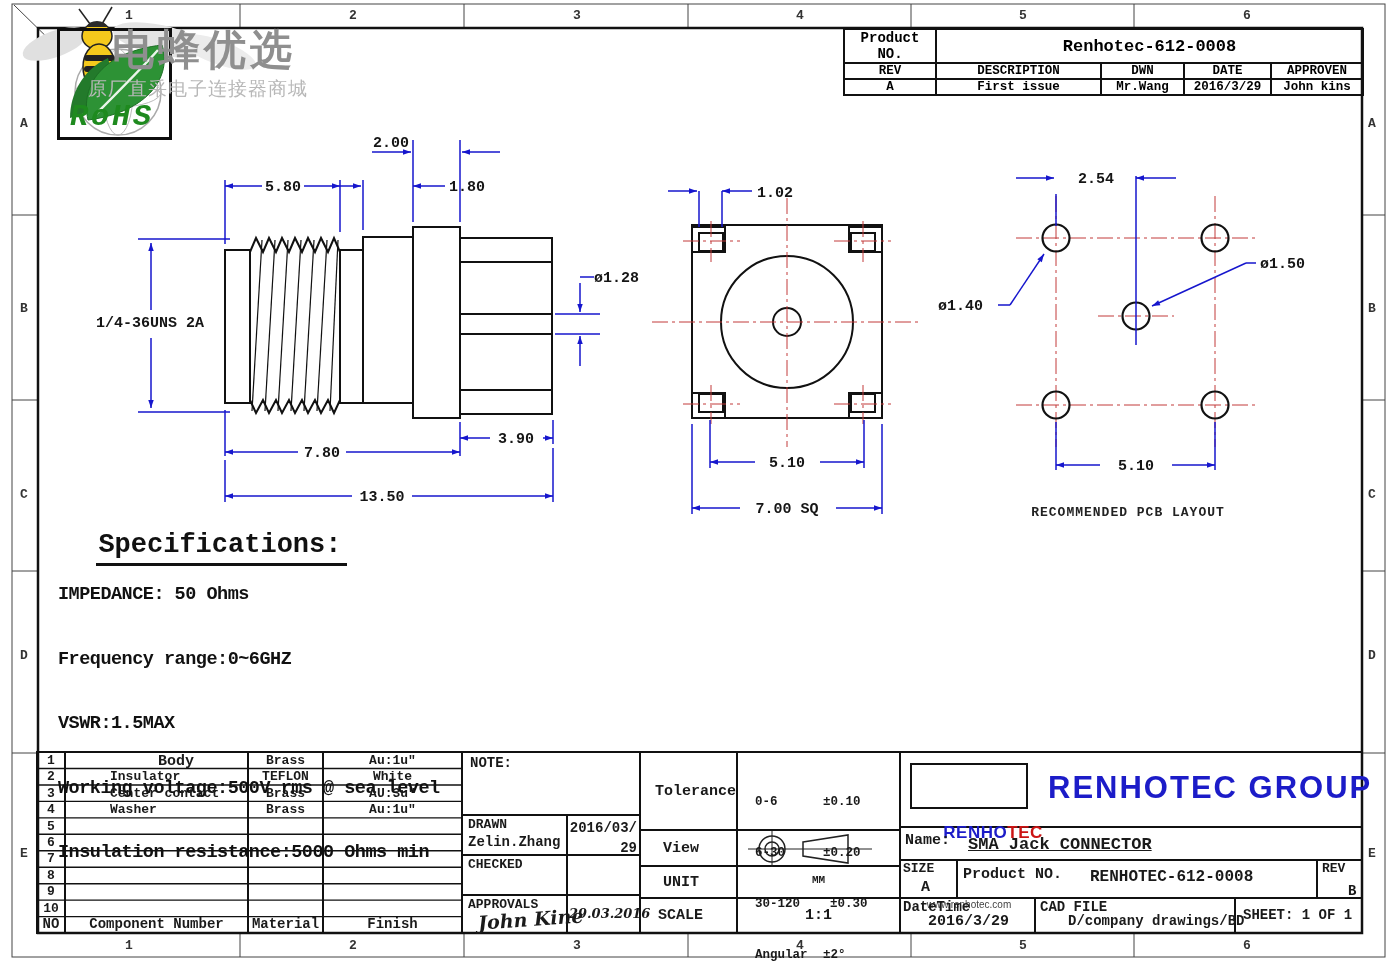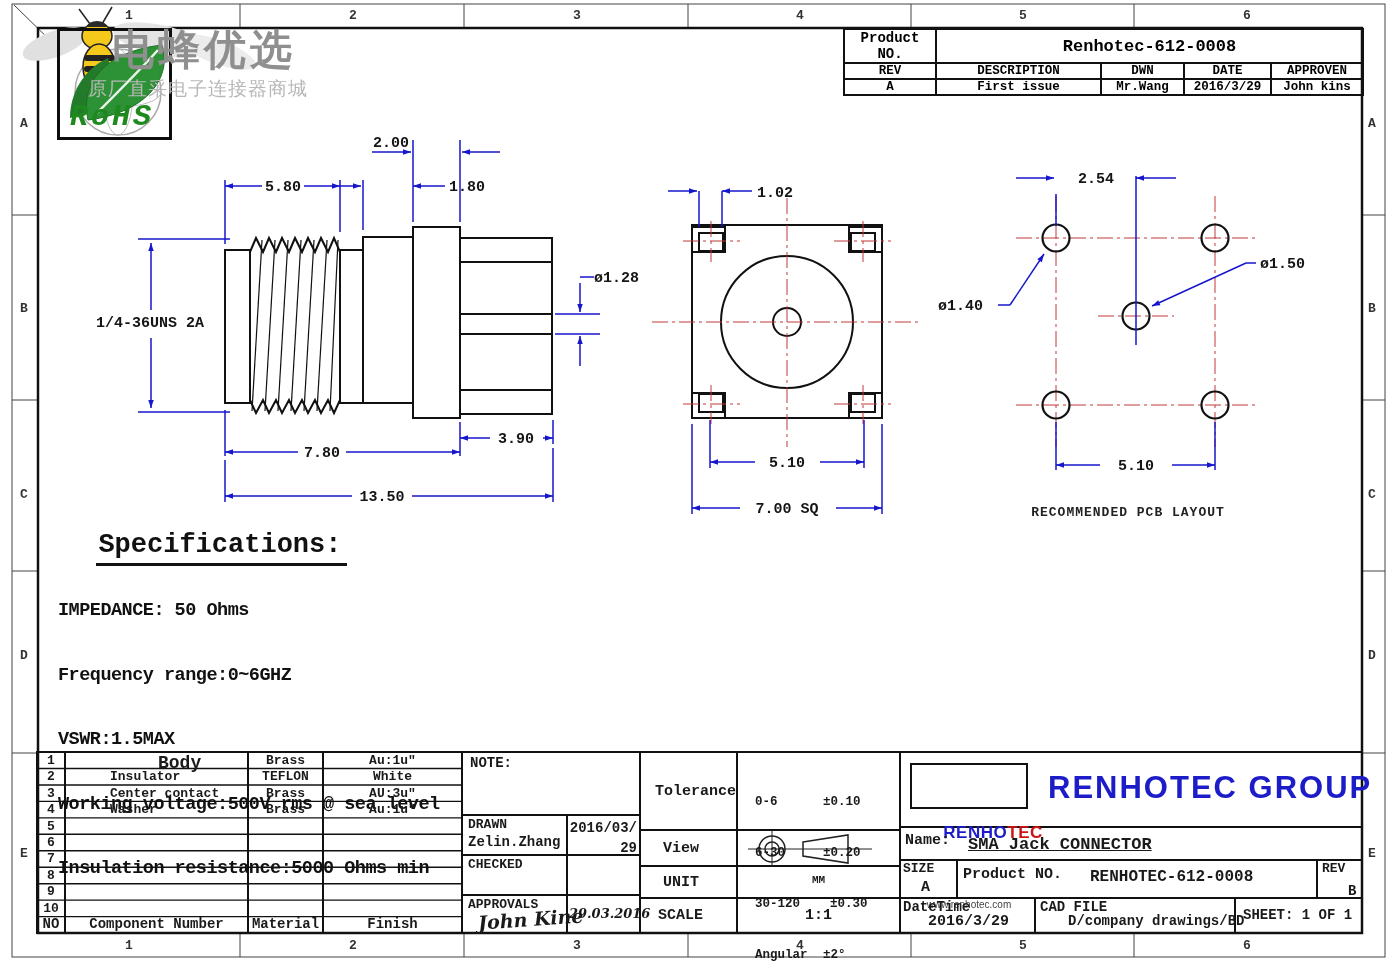--- a/index.html
+++ b/index.html
@@ -324,32 +324,32 @@
       <td class="mono" style="font-size:12.5px;">A</td>
       <td class="mono" style="font-size:12.5px;">First issue</td>
       <td class="mono" style="font-size:12.5px;">Mr.Wang</td>
       <td class="mono" style="font-size:12.5px;">2016/3/29</td>
       <td class="mono" style="font-size:12.5px;">John kins</td>
     </tr>
   </tbody>
     </table>
 
   <div class="t" style="left:58px;top:512px;">
-    <div class="mono" style="font-size:27px;color:#111;border-bottom:3px solid #111;padding:0 6px 3px 2px;margin-bottom:16px;display:inline-block;">Specifications:</div>
+    <div class="mono" style="font-size:27px;color:#111;border-bottom:3px solid #111;padding:0 6px 3px 2px;margin-bottom:0;display:inline-block;">Specifications:</div>
     <div class="specline">IMPEDANCE: 50 Ohms</div>
     <div class="specline">Frequency range:0~6GHZ</div>
     <div class="specline">VSWR:1.5MAX</div>
     <div class="specline">Working voltage:500V rms @ sea level</div>
     <div class="specline">Insulation resistance:5000 Ohms min</div>
     
   </div>
 
   <div>
     <div class="t mono ctr" style="left:37px;top:753px;width:28px;font-size:13px;">1</div>
-    <div class="t mono" style="left:110px;top:753px;font-size:18px;padding-left:48px;">Body</div>
+    <div class="t mono" style="left:110px;top:753px;font-size:15px;padding-left:48px;">Body</div>
     <div class="t mono ctr" style="left:248px;top:753px;width:75px;font-size:13px;">Brass</div>
     <div class="t mono ctr" style="left:323px;top:753px;width:139px;font-size:13px;">Au:1u"</div>
 
     <div class="t mono ctr" style="left:37px;top:769px;width:28px;font-size:13px;">2</div>
     <div class="t mono" style="left:110px;top:769px;font-size:13px;">Insulator</div>
     <div class="t mono ctr" style="left:248px;top:769px;width:75px;font-size:13px;">TEFLON</div>
     <div class="t mono ctr" style="left:323px;top:769px;width:139px;font-size:13px;">White</div>
 
     <div class="t mono ctr" style="left:37px;top:786px;width:28px;font-size:13px;">3</div>
     <div class="t mono" style="left:110px;top:786px;font-size:13px;">Center contact</div>

